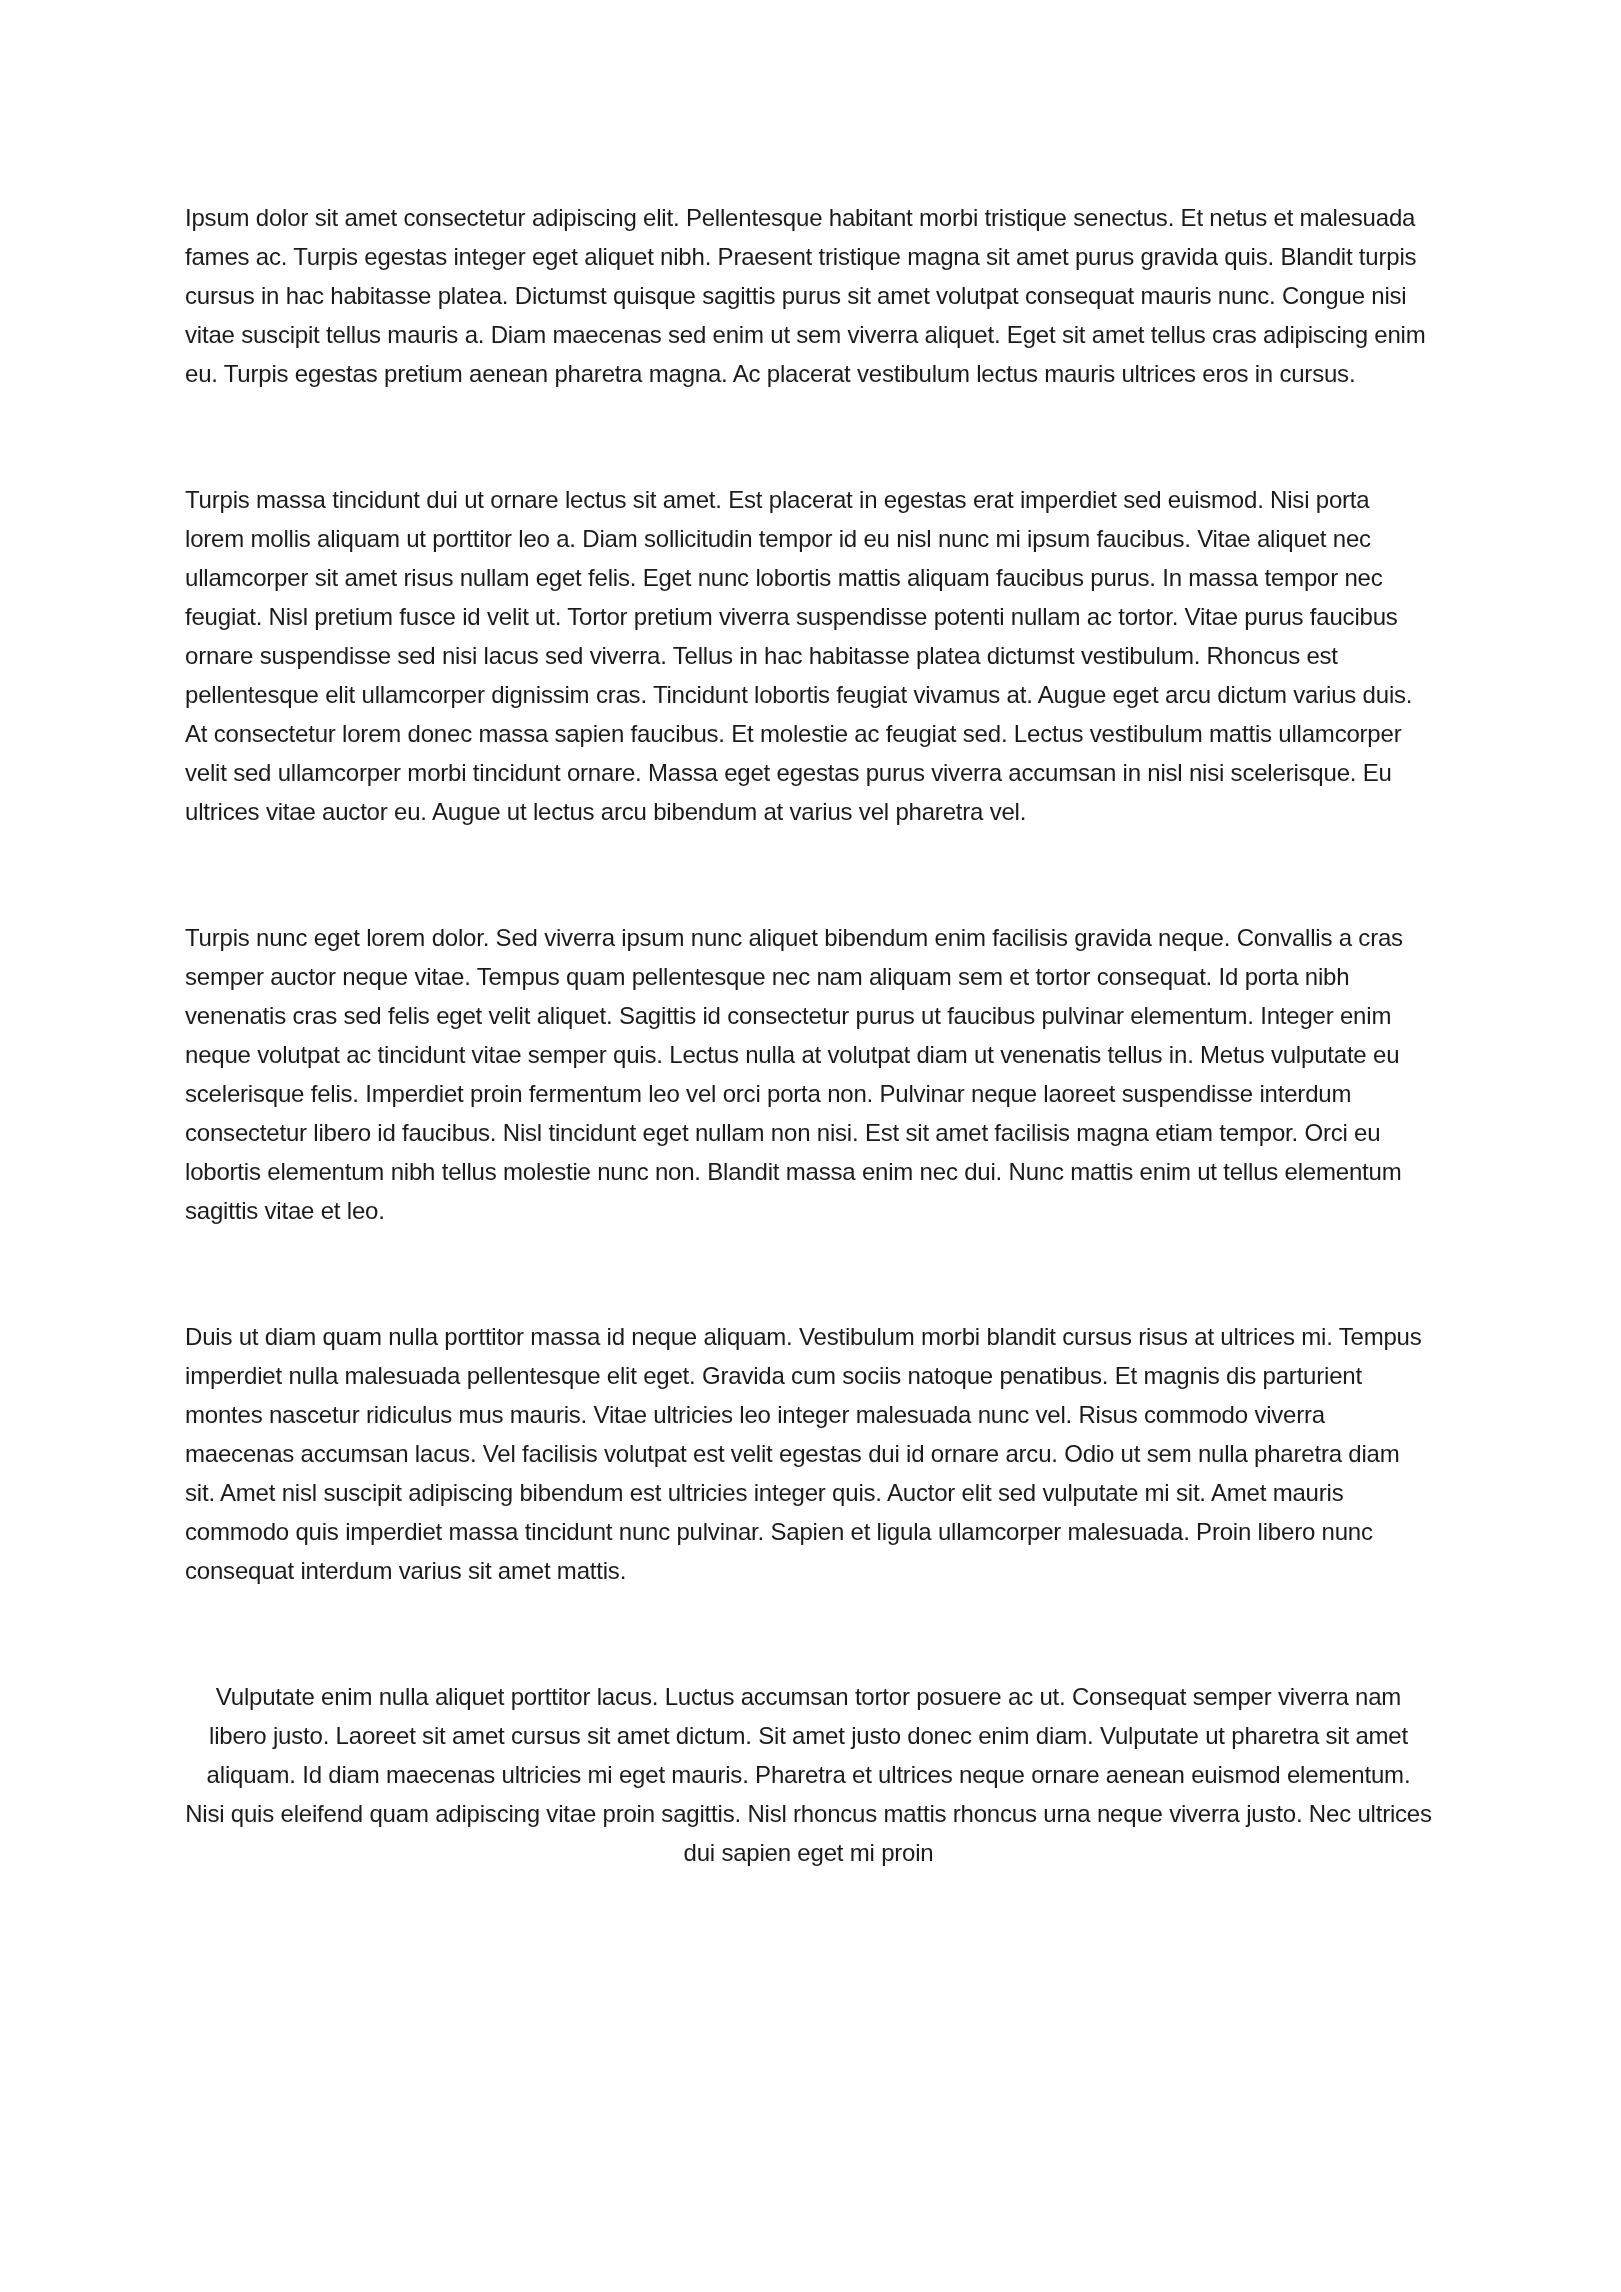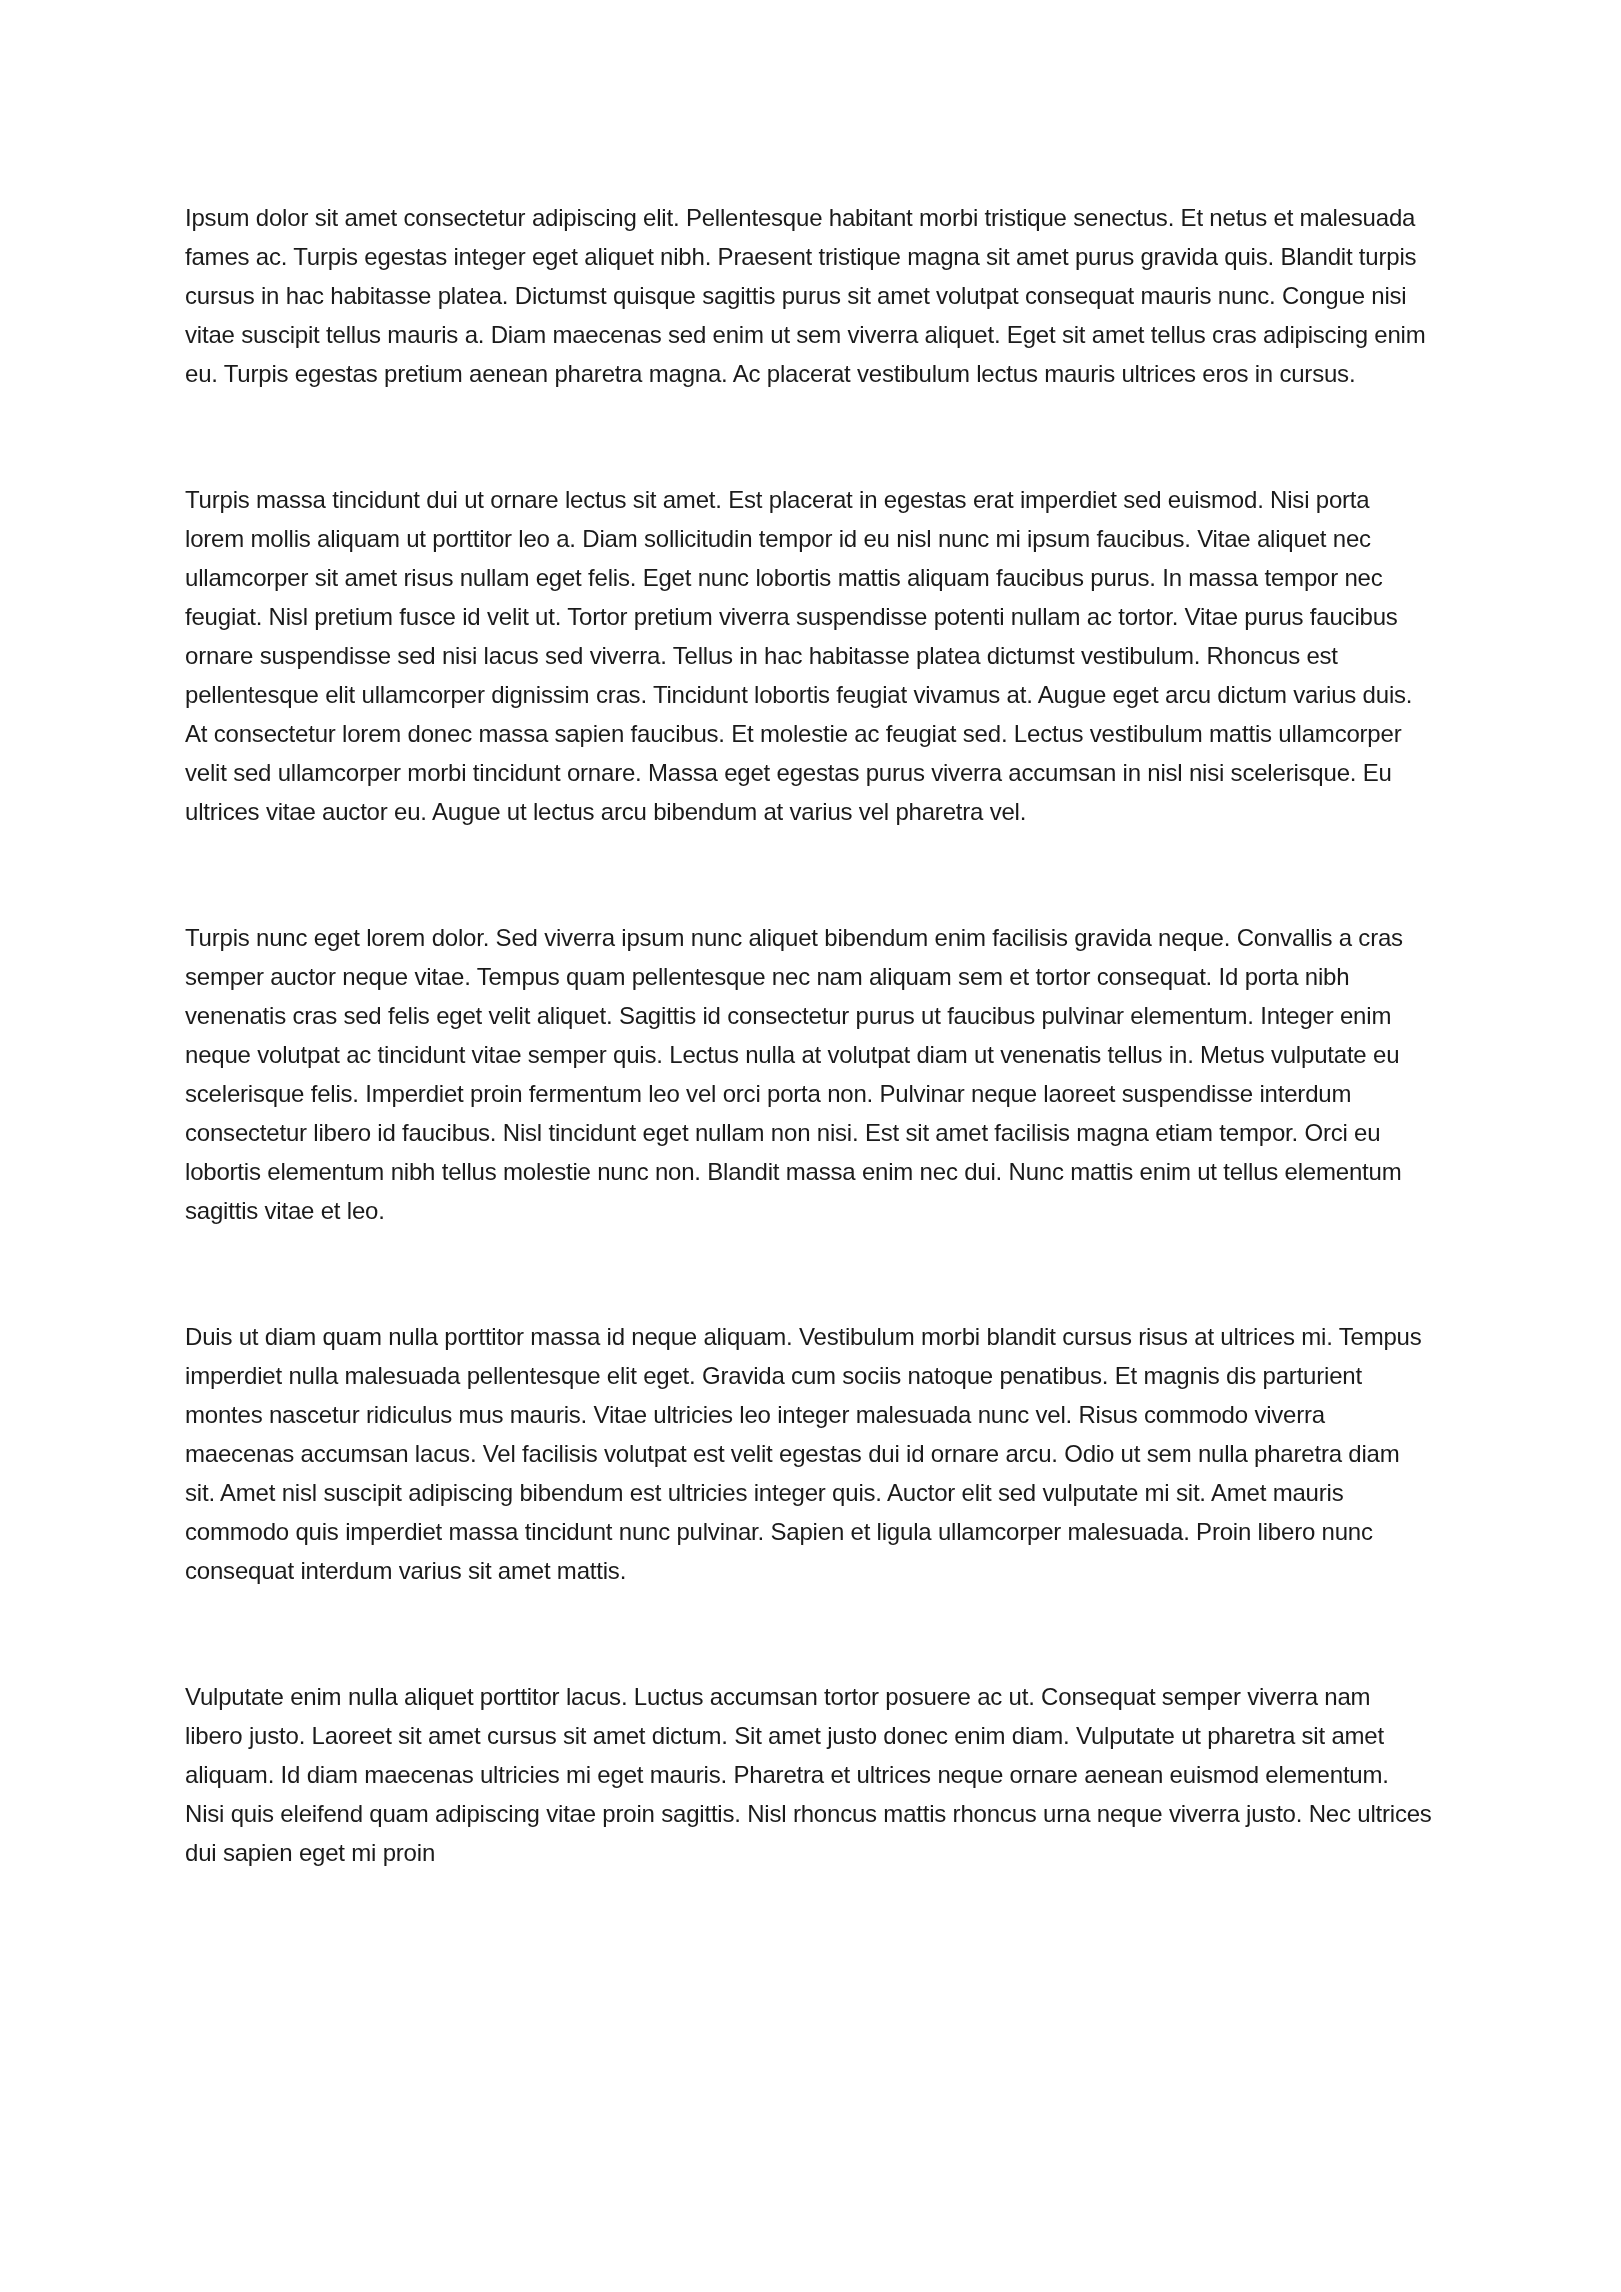--- a/index.html
+++ b/index.html
@@ -27,20 +27,21 @@
     line-height: 39px;
     letter-spacing: -0.2px;
     text-align: left;
   }
   .doc-body p {
     margin: 0 0 87px 0;
     padding: 0;
   }
   .doc-body p:last-child {
     margin-bottom: 0;
+    text-align: center;
   }
 </style>
 </head>
 <body>
 
 <div class="page">
   <div class="doc-body">
     <p>Ipsum dolor sit amet consectetur adipiscing elit. Pellentesque habitant morbi tristique senectus. Et netus et malesuada fames ac. Turpis egestas integer eget aliquet nibh. Praesent tristique magna sit amet purus gravida quis. Blandit turpis cursus in hac habitasse platea. Dictumst quisque sagittis purus sit amet volutpat consequat mauris nunc. Congue nisi vitae suscipit tellus mauris a. Diam maecenas sed enim ut sem viverra aliquet. Eget sit amet tellus cras adipiscing enim eu. Turpis egestas pretium aenean pharetra magna. Ac placerat vestibulum lectus mauris ultrices eros in cursus.</p>
     <p>Turpis massa tincidunt dui ut ornare lectus sit amet. Est placerat in egestas erat imperdiet sed euismod. Nisi porta lorem mollis aliquam ut porttitor leo a. Diam sollicitudin tempor id eu nisl nunc mi ipsum faucibus. Vitae aliquet nec ullamcorper sit amet risus nullam eget felis. Eget nunc lobortis mattis aliquam faucibus purus. In massa tempor nec feugiat. Nisl pretium fusce id velit ut. Tortor pretium viverra suspendisse potenti nullam ac tortor. Vitae purus faucibus ornare suspendisse sed nisi lacus sed viverra. Tellus in hac habitasse platea dictumst vestibulum. Rhoncus est pellentesque elit ullamcorper dignissim cras. Tincidunt lobortis feugiat vivamus at. Augue eget arcu dictum varius duis. At consectetur lorem donec massa sapien faucibus. Et molestie ac feugiat sed. Lectus vestibulum mattis ullamcorper velit sed ullamcorper morbi tincidunt ornare. Massa eget egestas purus viverra accumsan in nisl nisi scelerisque. Eu ultrices vitae auctor eu. Augue ut lectus arcu bibendum at varius vel pharetra vel.</p>
     <p>Turpis nunc eget lorem dolor. Sed viverra ipsum nunc aliquet bibendum enim facilisis gravida neque. Convallis a cras semper auctor neque vitae. Tempus quam pellentesque nec nam aliquam sem et tortor consequat. Id porta nibh venenatis cras sed felis eget velit aliquet. Sagittis id consectetur purus ut faucibus pulvinar elementum. Integer enim neque volutpat ac tincidunt vitae semper quis. Lectus nulla at volutpat diam ut venenatis tellus in. Metus vulputate eu scelerisque felis. Imperdiet proin fermentum leo vel orci porta non. Pulvinar neque laoreet suspendisse interdum consectetur libero id faucibus. Nisl tincidunt eget nullam non nisi. Est sit amet facilisis magna etiam tempor. Orci eu lobortis elementum nibh tellus molestie nunc non. Blandit massa enim nec dui. Nunc mattis enim ut tellus elementum sagittis vitae et leo.</p>

